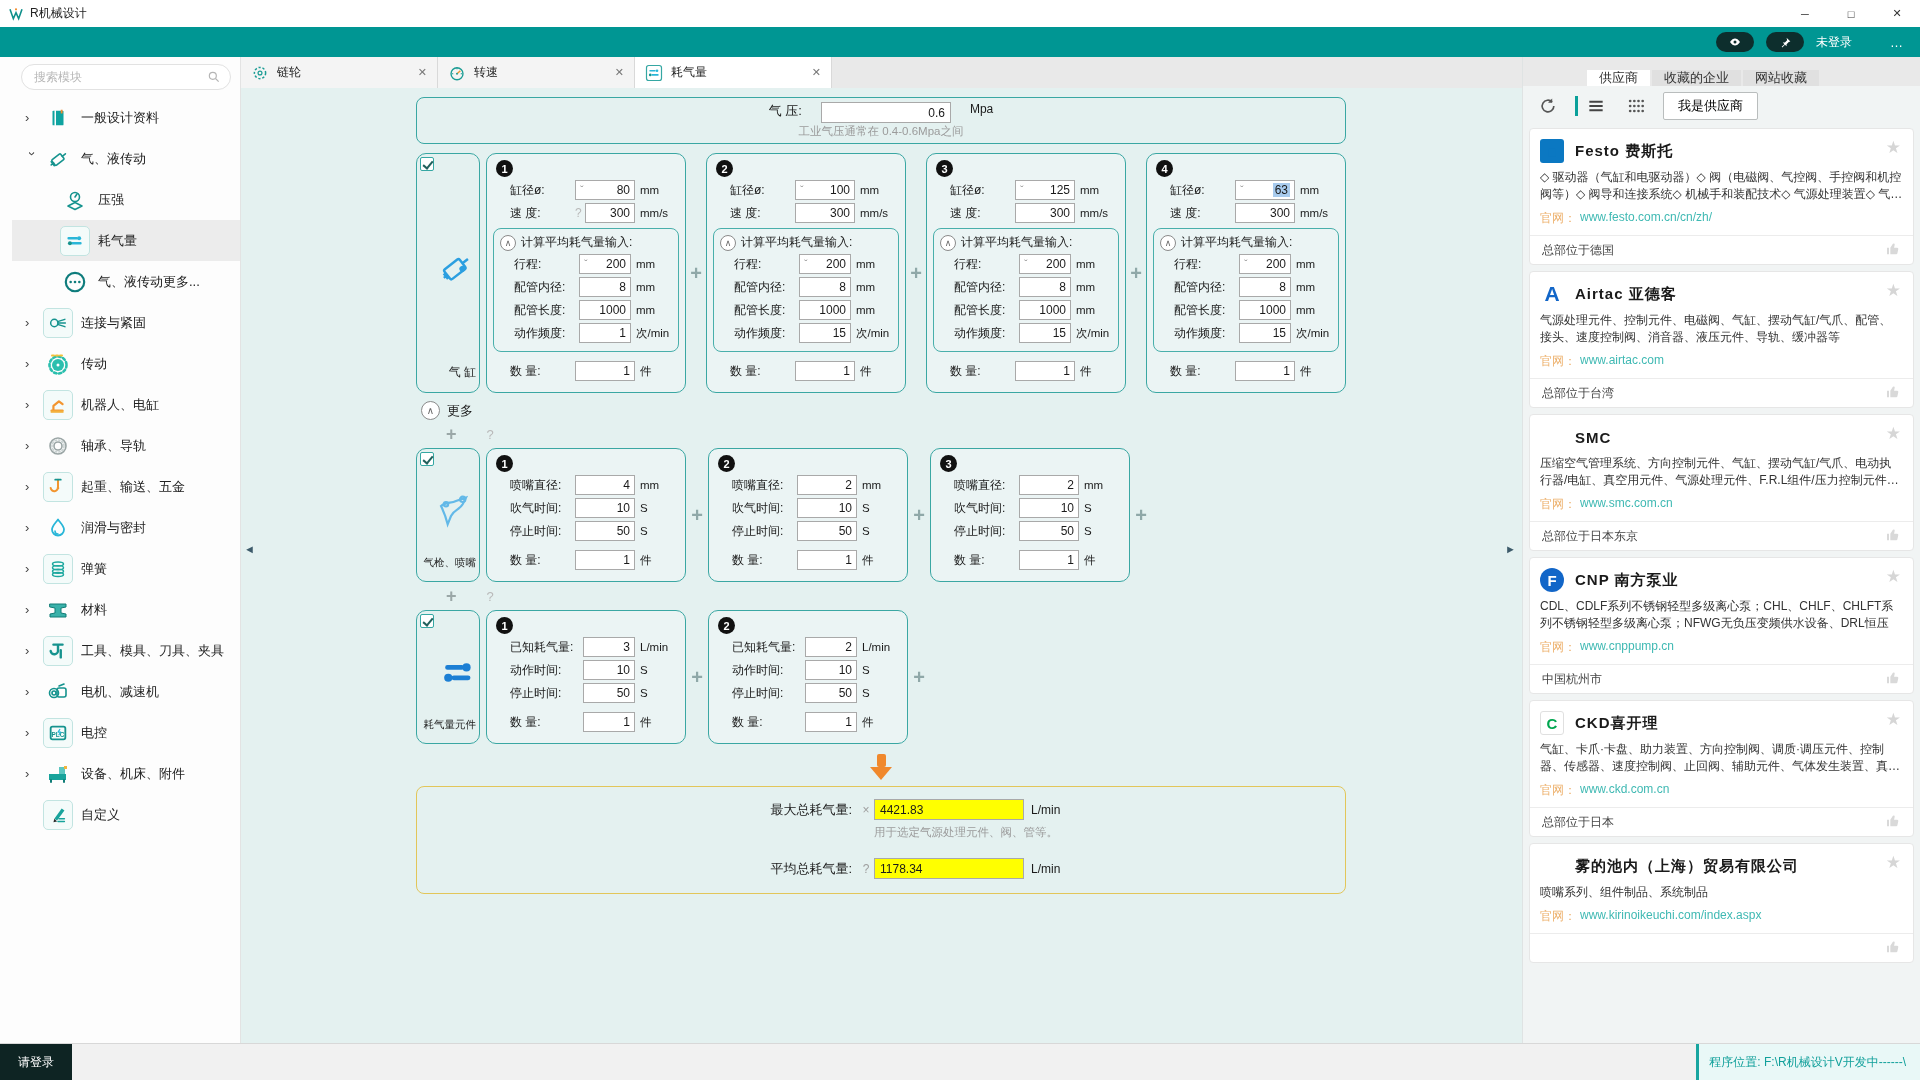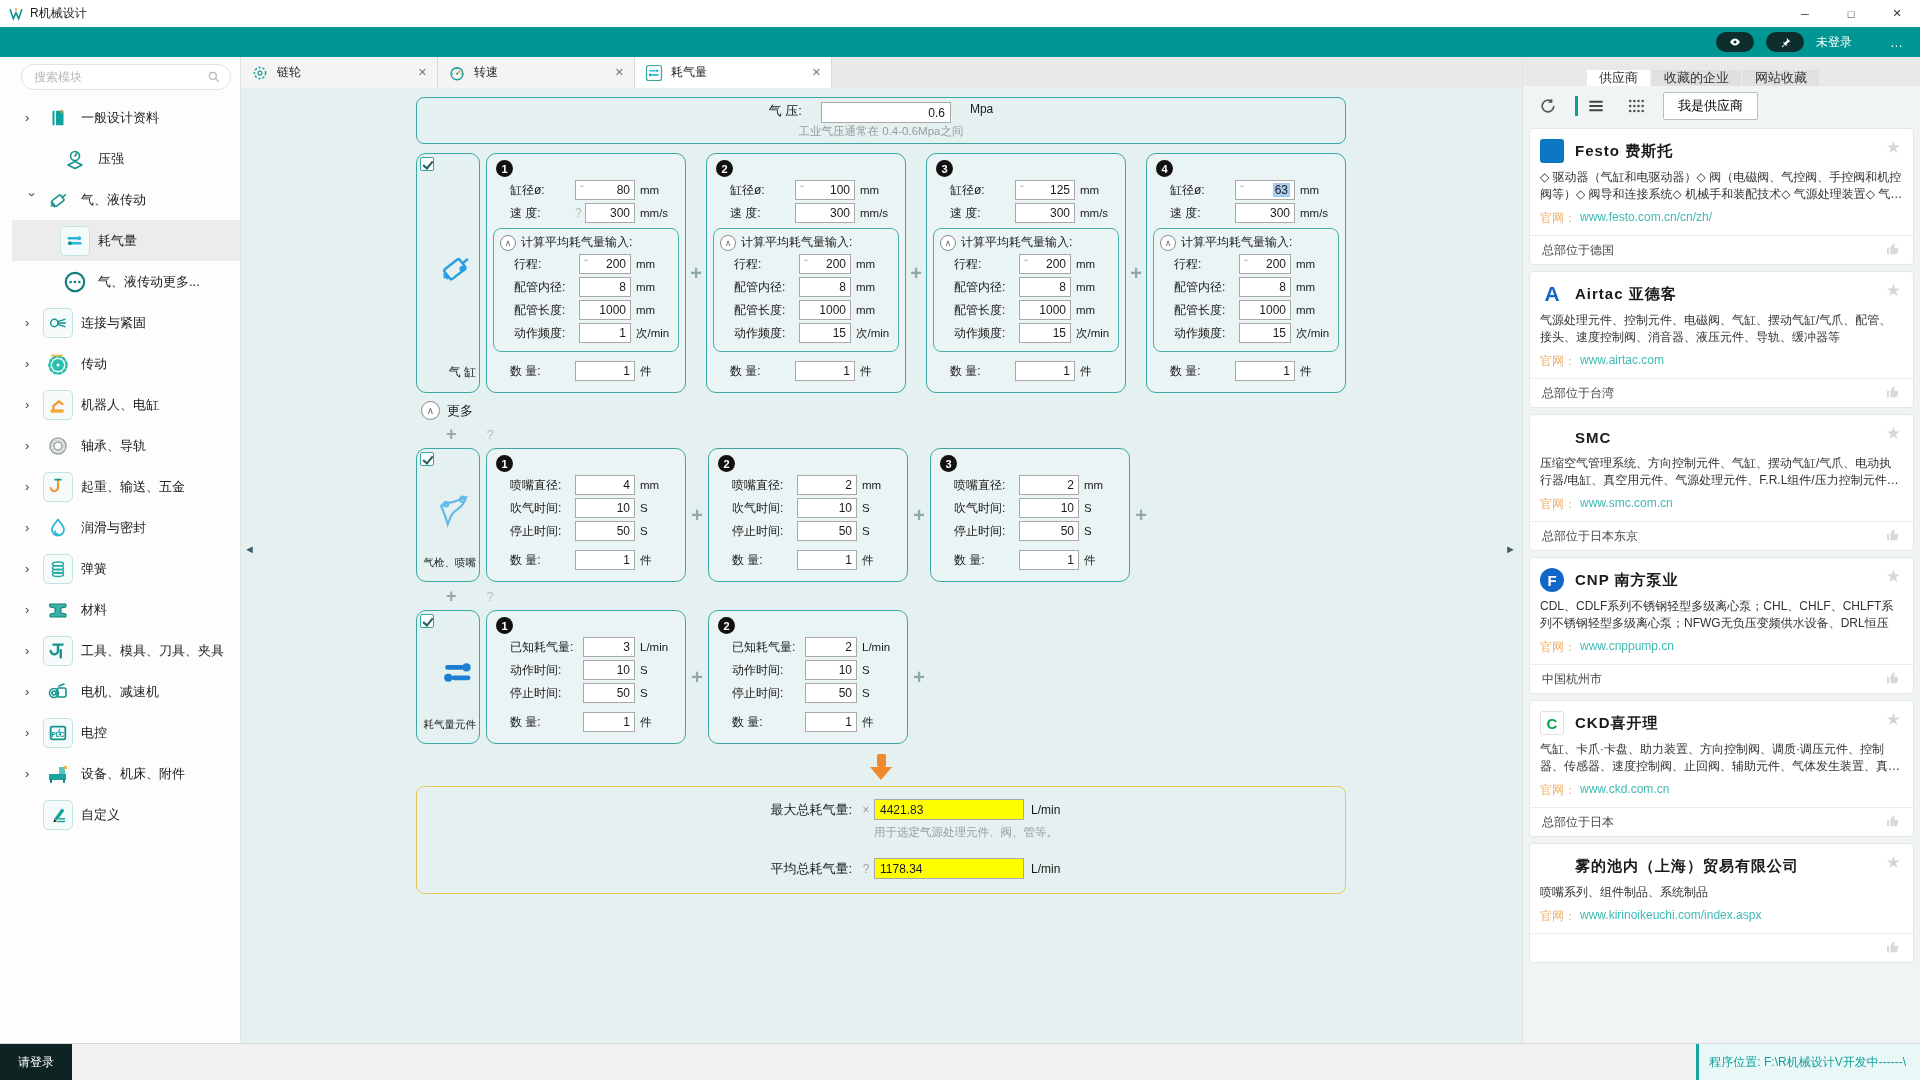--- a/index.html
+++ b/index.html
@@ -185,40 +185,40 @@
         <span class="chev">›</span>
         <span class="nav-icon">
             <svg viewBox="0 0 24 24" width="22" height="22">
               <rect x="6" y="4" width="12" height="16" rx="1" fill="#0fa3a0" stroke="none"></rect>
               <path d="M9 4v16" stroke="#fff"></path>
               <rect x="15" y="3" width="2" height="4" fill="#f28c2e" stroke="none"></rect>
             </svg>
           </span>
         <span class="nav-label">一般设计资料</span>
       </div>
-      <div class="nav-item child">
-        <span class="nav-icon">
-            <svg viewBox="0 0 24 24" width="24" height="24">
-              <circle cx="12" cy="9" r="4.5"></circle>
-              <path d="M12 9l2-3M5 18l7-3.5L19 18l-7 3.5z"></path>
-            </svg>
-          </span>
-        <span class="nav-label">压强</span>
-      </div>
       <div class="nav-item">
         <span class="chev down">›</span>
         <span class="nav-icon">
             <svg viewBox="0 0 24 24" width="24" height="24">
               <g transform="rotate(-38 12 12)">
                 <rect x="6" y="9" width="11" height="7" rx="1"></rect>
                 <path d="M17 12.5h4M3 12.5h3M5 10v5"></path>
               </g>
             </svg>
           </span>
         <span class="nav-label">气、液传动</span>
+      </div>
+      <div class="nav-item child">
+        <span class="nav-icon">
+            <svg viewBox="0 0 24 24" width="24" height="24">
+              <circle cx="12" cy="9" r="4.5"></circle>
+              <path d="M12 9l2-3M5 18l7-3.5L19 18l-7 3.5z"></path>
+            </svg>
+          </span>
+        <span class="nav-label">压强</span>
       </div>
       <div class="nav-item child selected">
         <span class="nav-icon boxed">
             <svg viewBox="0 0 24 24" width="22" height="22">
               <path d="M5 9h9M9 14.5h9" stroke="#29b6d8" stroke-width="2.6"></path>
               <circle cx="16.5" cy="9" r="2.2" fill="#29b6d8" stroke="none"></circle>
               <circle cx="6.5" cy="14.5" r="2.2" fill="#15938e" stroke="none"></circle>
             </svg>
           </span>
         <span class="nav-label">耗气量</span>

